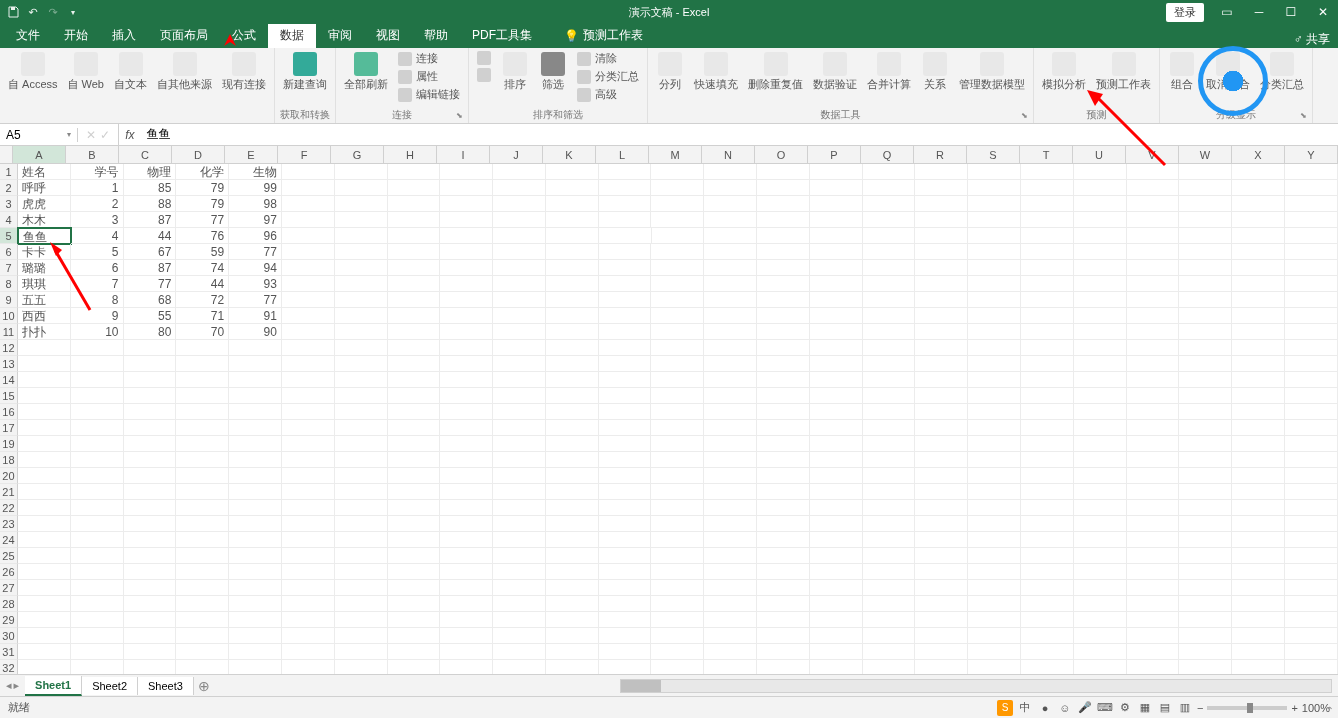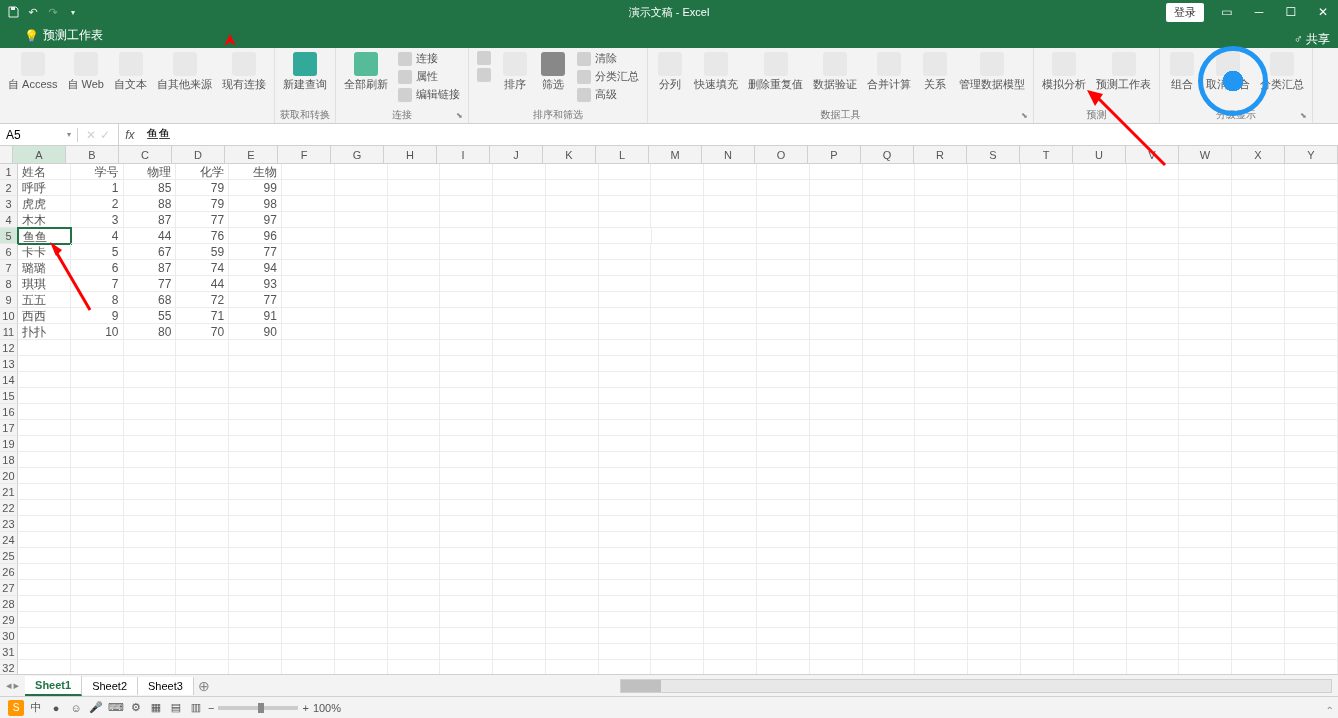--- a/index.html
+++ b/index.html
@@ -106,20 +106,32 @@
   <div class="title-right">
     <span class="login-btn">登录</span>
     <span class="win-btn">▭</span>
     <span class="win-btn">─</span>
     <span class="win-btn">☐</span>
     <span class="win-btn">✕</span>
   </div>
 </div>
 
 <div class="ribbon-tabs">
+  <div id="tabs-container" style="display: flex;">
+      <div class="ribbon-tab">文件</div>
+      <div class="ribbon-tab">开始</div>
+      <div class="ribbon-tab">插入</div>
+      <div class="ribbon-tab">页面布局</div>
+      <div class="ribbon-tab">公式</div>
+      <div class="ribbon-tab active">数据</div>
+      <div class="ribbon-tab">审阅</div>
+      <div class="ribbon-tab">视图</div>
+      <div class="ribbon-tab">帮助</div>
+      <div class="ribbon-tab">PDF工具集</div>
+    </div>
   <div class="ribbon-search">
     <span>💡</span>
     <span>预测工作表</span>
   </div>
   <div class="ribbon-right">
     <span>♂ <span>共享</span></span>
   </div>
 </div>
 
 <div class="ribbon">
@@ -1240,20 +1252,21 @@
   <div class="add-sheet">⊕</div>
   <div class="hscroll-area">
     <div style="width:400px"></div>
     <div class="hscroll">
         <div class="hscroll-thumb"></div>
       </div>
   </div>
 </div>
 
 <div class="status-bar">
+  <div class="status-left">就绪</div>
   <div class="status-right">
     <span class="status-icon" style="background:#ff9800;color:#fff;font-size:10px;border-radius:2px">S</span>
     <span class="status-icon">中</span>
     <span class="status-icon">●</span>
     <span class="status-icon">☺</span>
     <span class="status-icon">🎤</span>
     <span class="status-icon">⌨</span>
     <span class="status-icon">⚙</span>
     <span class="status-icon">▦</span>
     <span class="status-icon">▤</span>

